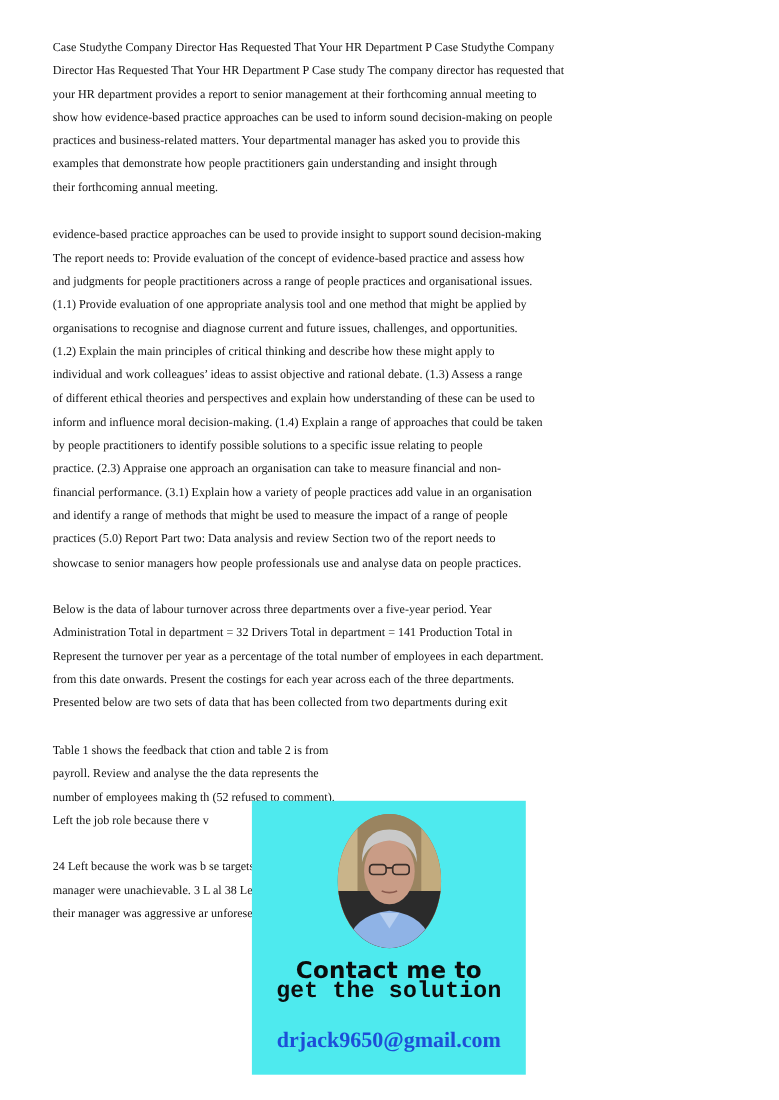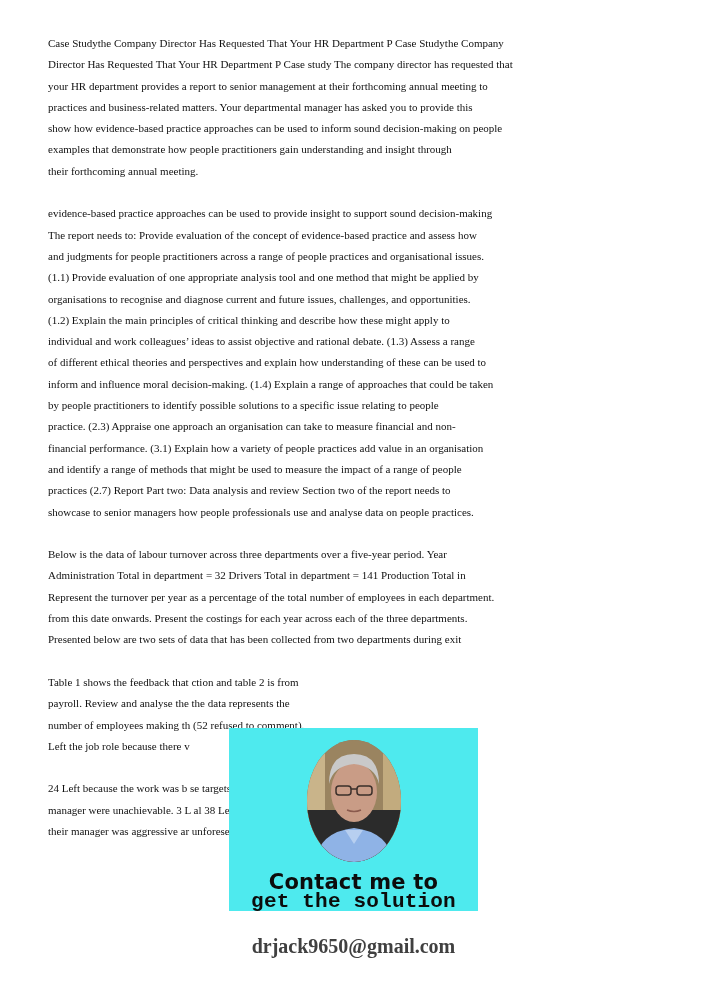--- a/index.html
+++ b/index.html
@@ -29,21 +29,21 @@
       white-space: nowrap;
       font-size: 11px;
       line-height: 21.3px;
       height: 21.3px;
     }
     .promo {
       position: absolute;
       left: 229px;
       top: 728px;
       width: 249px;
-      height: 183px;
+      height: 249px;
       background: #4eeaee;
       text-align: center;
     }
     .avatar {
       position: absolute;
       left: 78px;
       top: 12px;
       width: 94px;
       height: 122px;
       border-radius: 50%;
@@ -66,52 +66,52 @@
     .cta2 { top: 159px; font-family: Liberation Mono, monospace; }
     .email {
       position: absolute;
       left: 0;
       top: 204px;
       width: 249px;
       font-family: "Liberation Serif", "DejaVu Serif", serif;
       font-weight: bold;
       font-size: 20px;
       line-height: 28px;
-      color: #404040;
+      color: #1d4ed8;
     }
   </style>
 </head>
 <body>
 
 <div class="page">
   <div class="para">
     <span class="line">Case Studythe Company Director Has Requested That Your HR Department P Case Studythe Company</span>
     <span class="line">Director Has Requested That Your HR Department P Case study The company director has requested that</span>
     <span class="line">your HR department provides a report to senior management at their forthcoming annual meeting to</span>
+    <span class="line">show how evidence-based practice approaches can be used to inform sound decision-making on people</span>
     <span class="line">practices and business-related matters. Your departmental manager has asked you to provide this</span>
-    <span class="line">show how evidence-based practice approaches can be used to inform sound decision-making on people</span>
     <span class="line">examples that demonstrate how people practitioners gain understanding and insight through</span>
     <span class="line">their forthcoming annual meeting.</span>
   </div>
 
   <div class="para">
     <span class="line">evidence-based practice approaches can be used to provide insight to support sound decision-making</span>
     <span class="line">The report needs to: Provide evaluation of the concept of evidence-based practice and assess how</span>
     <span class="line">and judgments for people practitioners across a range of people practices and organisational issues.</span>
     <span class="line">(1.1) Provide evaluation of one appropriate analysis tool and one method that might be applied by</span>
     <span class="line">organisations to recognise and diagnose current and future issues, challenges, and opportunities.</span>
     <span class="line">(1.2) Explain the main principles of critical thinking and describe how these might apply to</span>
     <span class="line">individual and work colleagues’ ideas to assist objective and rational debate. (1.3) Assess a range</span>
     <span class="line">of different ethical theories and perspectives and explain how understanding of these can be used to</span>
     <span class="line">inform and influence moral decision-making. (1.4) Explain a range of approaches that could be taken</span>
     <span class="line">by people practitioners to identify possible solutions to a specific issue relating to people</span>
     <span class="line">practice. (2.3) Appraise one approach an organisation can take to measure financial and non-</span>
     <span class="line">financial performance. (3.1) Explain how a variety of people practices add value in an organisation</span>
     <span class="line">and identify a range of methods that might be used to measure the impact of a range of people</span>
-    <span class="line">practices (2.7) Report Part two: Data analysis and review Section two of the report needs to</span>
+    <span class="line">practices (5.0) Report Part two: Data analysis and review Section two of the report needs to</span>
     <span class="line">showcase to senior managers how people professionals use and analyse data on people practices.</span>
   </div>
 
   <div class="para">
     <span class="line">Below is the data of labour turnover across three departments over a five-year period. Year</span>
     <span class="line">Administration Total in department = 32 Drivers Total in department = 141 Production Total in</span>
     <span class="line">Represent the turnover per year as a percentage of the total number of employees in each department.</span>
     <span class="line">from this date onwards. Present the costings for each year across each of the three departments.</span>
     <span class="line">Presented below are two sets of data that has been collected from two departments during exit</span>
   </div>

